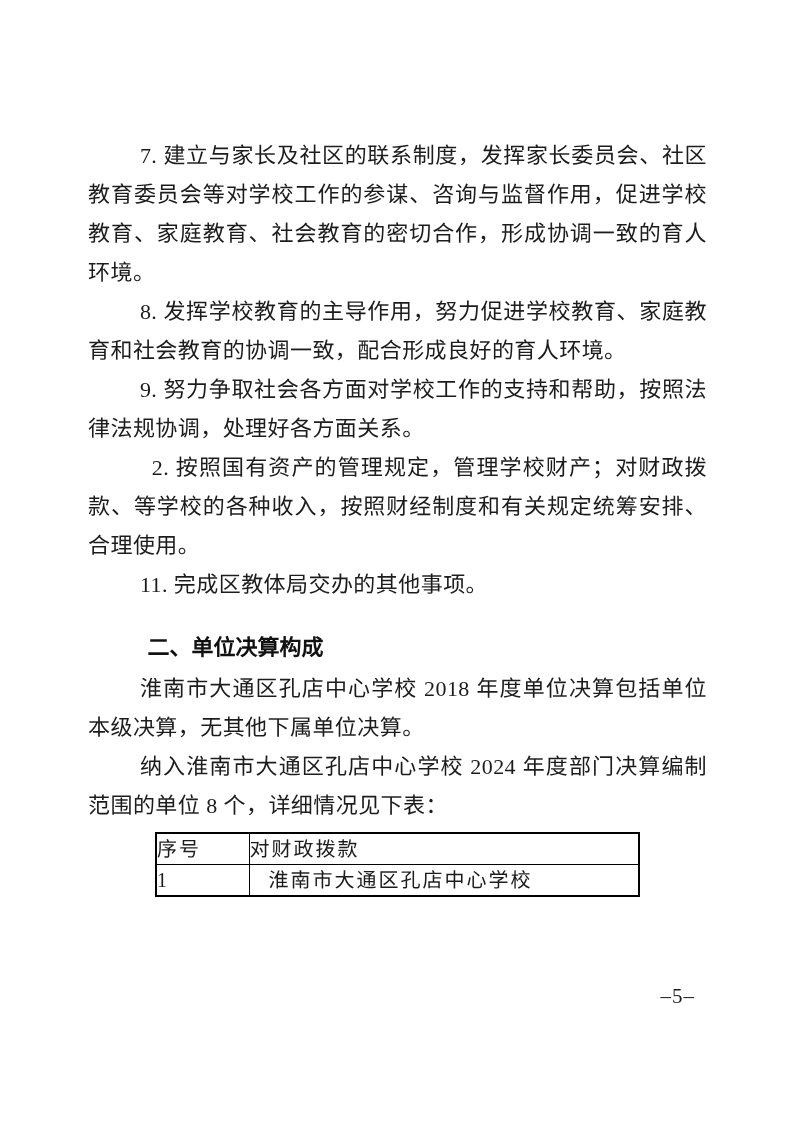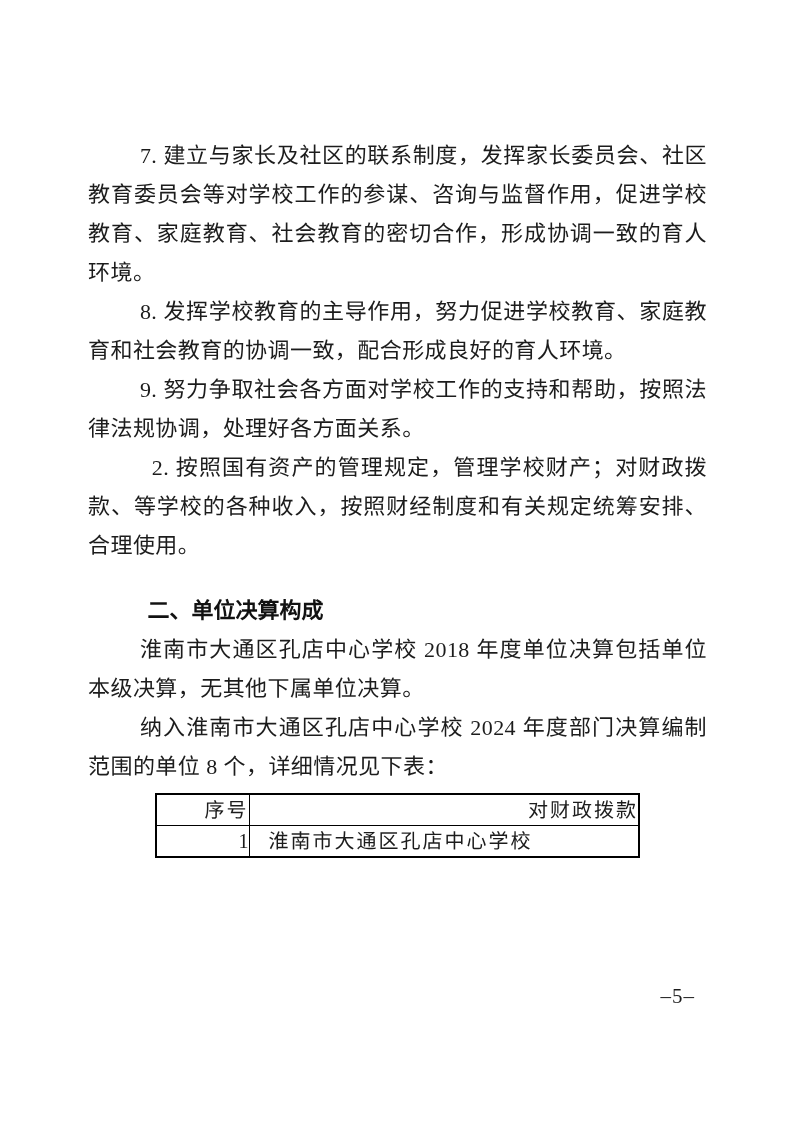--- a/index.html
+++ b/index.html
@@ -35,21 +35,21 @@
     letter-spacing: 0.02em;
     word-break: break-all;
   }
 
   .body-para.indent-deep {
     text-indent: 2.9em;
   }
 
   .section-heading {
     margin-top: 26px;
-    font-family: Liberation Serif, serif;
+    font-family: Liberation Mono, monospace;
     font-weight: bold;
     font-size: 22px;
     line-height: 39px;
     text-indent: 2.7em;
     color: #111111;
   }
 
   .units-table {
     border-collapse: collapse;
     table-layout: fixed;
@@ -59,21 +59,21 @@
     font-size: 20px;
     font-family: "Liberation Serif", "DejaVu Serif", serif;
   }
 
   .units-table th,
   .units-table td {
     border: 1px solid #000000;
     height: 30px;
     line-height: 30px;
     font-weight: normal;
-    text-align: right;
+    text-align: left;
     padding: 0;
     overflow: hidden;
     white-space: nowrap;
   }
 
   .units-table .col-index { width: 93px; }
   .units-table .col-name  { width: 390px; }
 
   .units-table td.name-cell {
     text-align: left;
@@ -103,20 +103,21 @@
   <div class="content">
 
     <p class="body-para">7. 建立与家长及社区的联系制度，发挥家长委员会、社区教育委员会等对学校工作的参谋、咨询与监督作用，促进学校教育、家庭教育、社会教育的密切合作，形成协调一致的育人环境。</p>
 
     <p class="body-para">8. 发挥学校教育的主导作用，努力促进学校教育、家庭教育和社会教育的协调一致，配合形成良好的育人环境。</p>
 
     <p class="body-para">9. 努力争取社会各方面对学校工作的支持和帮助，按照法律法规协调，处理好各方面关系。</p>
 
     <p class="body-para indent-deep">2. 按照国有资产的管理规定，管理学校财产；对财政拨款、等学校的各种收入，按照财经制度和有关规定统筹安排、合理使用。</p>
 
+    <p class="body-para">11. 完成区教体局交办的其他事项。</p>
 
     <h2 class="section-heading">二、单位决算构成</h2>
 
     <p class="body-para">淮南市大通区孔店中心学校 2018 年度单位决算包括单位本级决算，无其他下属单位决算。</p>
 
     <p class="body-para">纳入淮南市大通区孔店中心学校 2024 年度部门决算编制范围的单位 8 个，详细情况见下表：</p>
 
     <table class="units-table">
       <colgroup>
         <col class="col-index">

